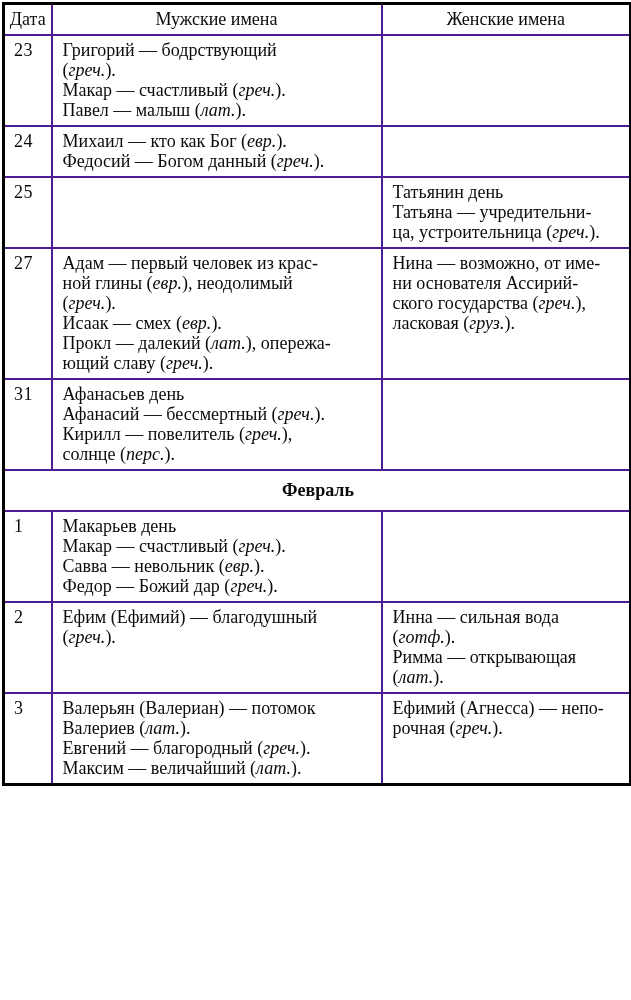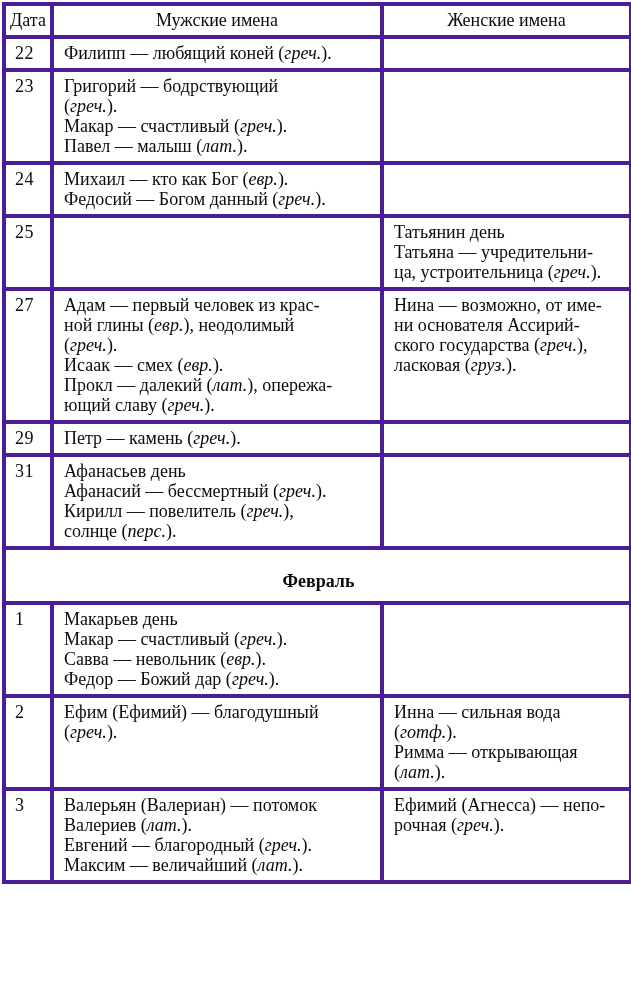--- a/index.html
+++ b/index.html
@@ -17,21 +17,21 @@
   table.calendar {
     border-collapse: collapse;
     width: 627px;
     margin: 2px 1px 0 2px;
     table-layout: fixed;
   }
   table.calendar col.c-date   { width: 48px; }
   table.calendar col.c-male   { width: 330px; }
   table.calendar col.c-female { width: 249px; }
   th, td {
-    border: 4px solid #4c1d95;
+    border: 2px solid #4c1d95;
     vertical-align: top;
     font-size: 18px;
     line-height: 20px;
     padding: 4px 8px 5px 10px;
   }
   table.calendar {
     border: 3px solid #000;
   }
   th {
     font-weight: normal;
@@ -39,21 +39,21 @@
     padding: 3px 2px 4px 2px;
     line-height: 22px;
   }
   td.date-cell {
     padding-left: 9px;
     letter-spacing: 0.5px;
   }
   td.month-cell {
     text-align: center;
     font-weight: bold;
-    padding-top: 21px;
+    padding-top: 9px;
     padding-bottom: 10px;
   }
   .line {
     white-space: nowrap;
   }
   .line b { font-weight: normal; }
   .line i { font-style: italic; }
 </style>
 </head>
 <body>
@@ -65,27 +65,20 @@
     <col class="c-female">
   </colgroup>
   <thead>
     <tr>
       <th>Дата</th>
       <th>Мужские имена</th>
       <th>Женские имена</th>
     </tr>
   </thead>
   <tbody id="calendar-body">
-      <tr>
-        <td class="date-cell">22</td>
-        <td>
-          <div class="line">Филипп — любящий коней (<i>греч.</i>).</div>
-        </td>
-        <td></td>
-      </tr>
       <tr>
         <td class="date-cell">23</td>
         <td>
           <div class="line">Григорий — бодрствующий</div>
           <div class="line">(<i>греч.</i>).</div>
           <div class="line">Макар — счастливый (<i>греч.</i>).</div>
           <div class="line">Павел — малыш (<i>лат.</i>).</div>
         </td>
         <td></td>
       </tr>
@@ -115,27 +108,20 @@
           <div class="line">Исаак — смех (<i>евр.</i>).</div>
           <div class="line">Прокл — далекий (<i>лат.</i>), опережа-</div>
           <div class="line">ющий славу (<i>греч.</i>).</div>
         </td>
         <td>
           <div class="line">Нина — возможно, от име-</div>
           <div class="line">ни основателя Ассирий-</div>
           <div class="line">ского государства (<i>греч.</i>),</div>
           <div class="line">ласковая (<i>груз.</i>).</div>
         </td>
-      </tr>
-      <tr>
-        <td class="date-cell">29</td>
-        <td>
-          <div class="line">Петр — камень (<i>греч.</i>).</div>
-        </td>
-        <td></td>
       </tr>
       <tr>
         <td class="date-cell">31</td>
         <td>
           <div class="line"><b>Афанасьев день</b></div>
           <div class="line">Афанасий — бессмертный (<i>греч.</i>).</div>
           <div class="line">Кирилл — повелитель (<i>греч.</i>),</div>
           <div class="line">солнце (<i>перс.</i>).</div>
         </td>
         <td></td>

